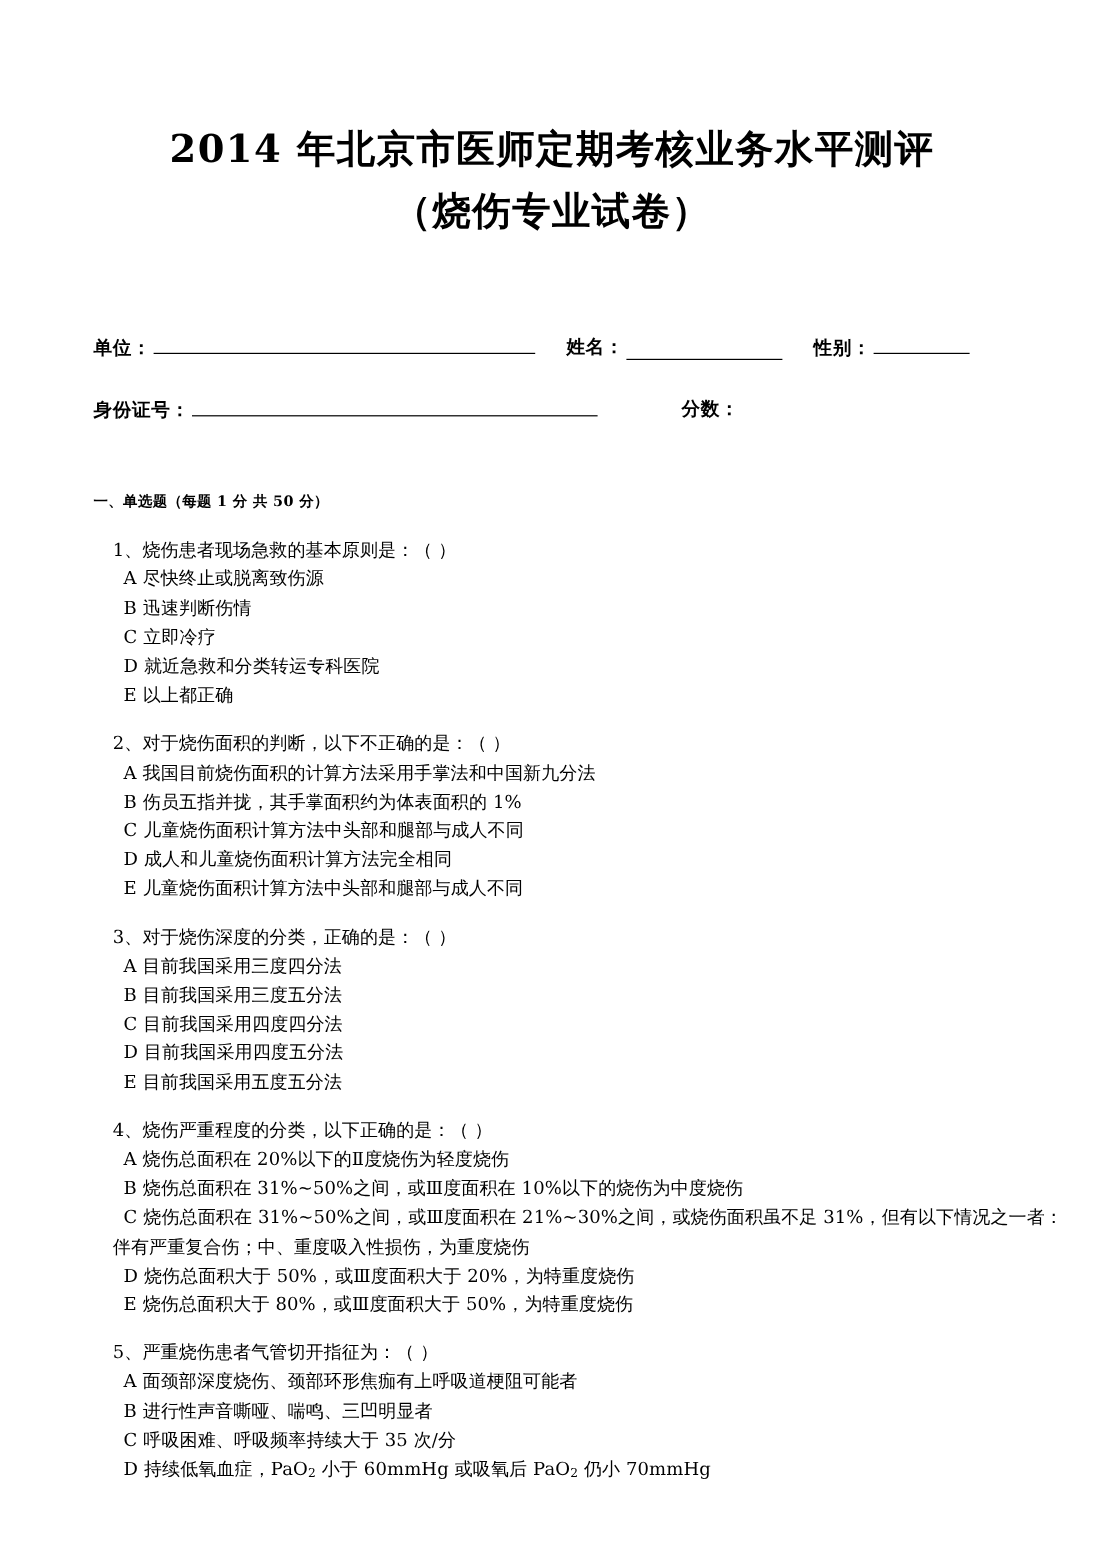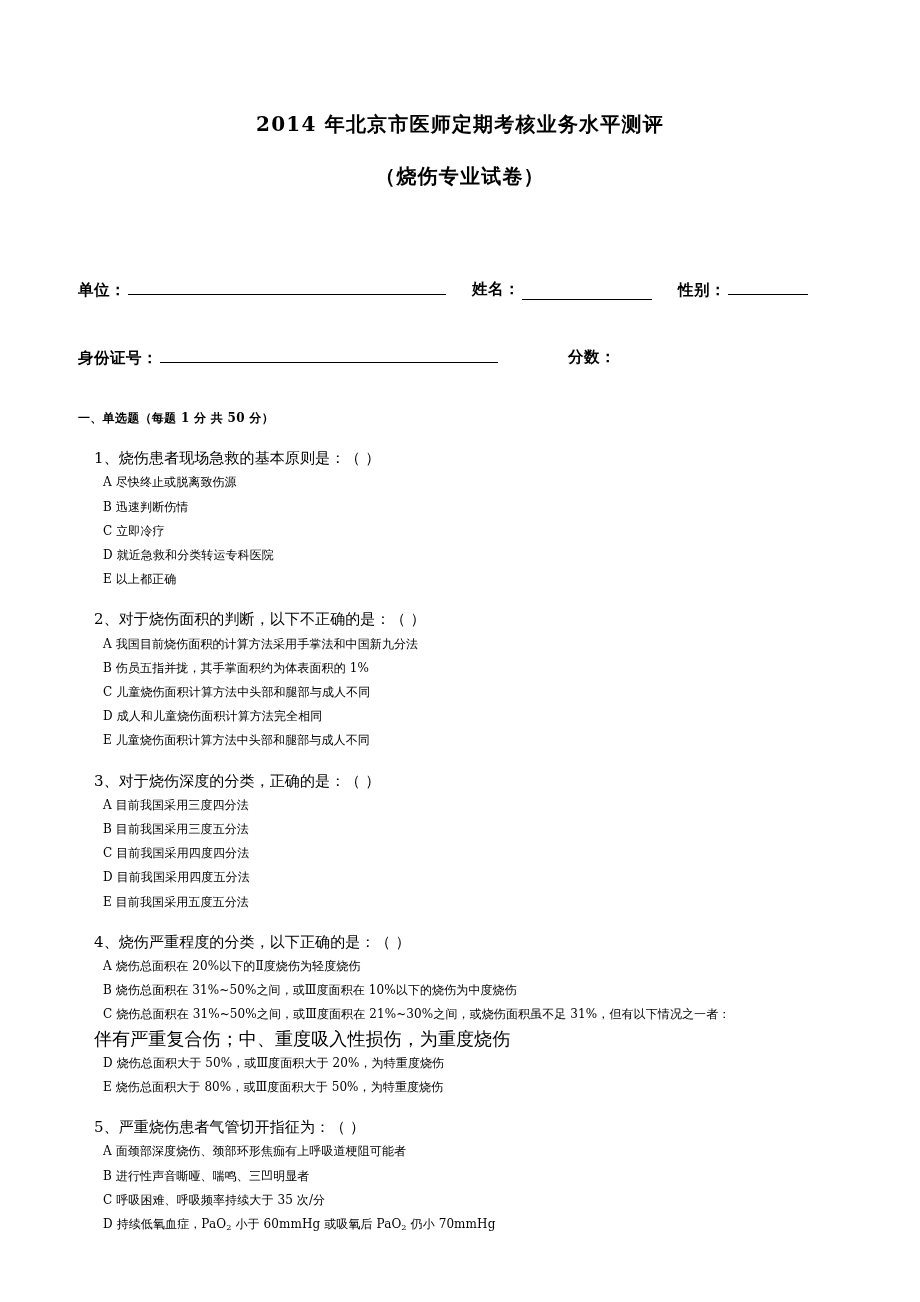--- a/index.html
+++ b/index.html
@@ -31,21 +31,21 @@
     position: absolute;
     left: 0;
     top: 104px;
     width: 920px;
     text-align: center;
   }
   .doc-title,
   .doc-subtitle {
     font-family: "DejaVu Serif", "Liberation Serif", serif;
     font-weight: bold;
-    font-size: 20px;
+    font-size: 32px;
     letter-spacing: 1.2px;
     line-height: 40px;
     white-space: nowrap;
   }
   .doc-subtitle {
     margin-top: 12px;
   }
 
   
   .form-area {
@@ -56,21 +56,21 @@
   }
   .form-row {
     position: relative;
     height: 28px;
     font-size: 15.5px;
     font-weight: bold;
     font-family: "DejaVu Serif", "Liberation Serif", serif;
     padding-left: 36px;
   }
   .form-row.second {
-    margin-top: 40px;
+    margin-top: 24px;
   }
   .field {
     position: absolute;
     top: 0;
     display: flex;
     align-items: baseline;
     white-space: nowrap;
   }
   .field-label {
     font-weight: bold;
@@ -112,31 +112,31 @@
   .question {
     margin: 16px;
   }
   .q-stem {
     font-size: 15px;
     line-height: 24.2px;
     white-space: nowrap;
     letter-spacing: 0.1px;
   }
   .opt {
-    font-size: 12px;
+    font-size: 15px;
     line-height: 24.2px;
     padding-left: 9px;
     white-space: nowrap;
     letter-spacing: 0.1px;
   }
   .opt.tight {
     padding-left: 9px;
   }
   .opt-cont {
-    font-size: 18px;
+    font-size: 15px;
     line-height: 24.2px;
     padding-left: 0;
     white-space: nowrap;
     letter-spacing: 0.1px;
   }
   sub {
     font-size: 0.68em;
     vertical-align: -0.22em;
   }
 </style>

